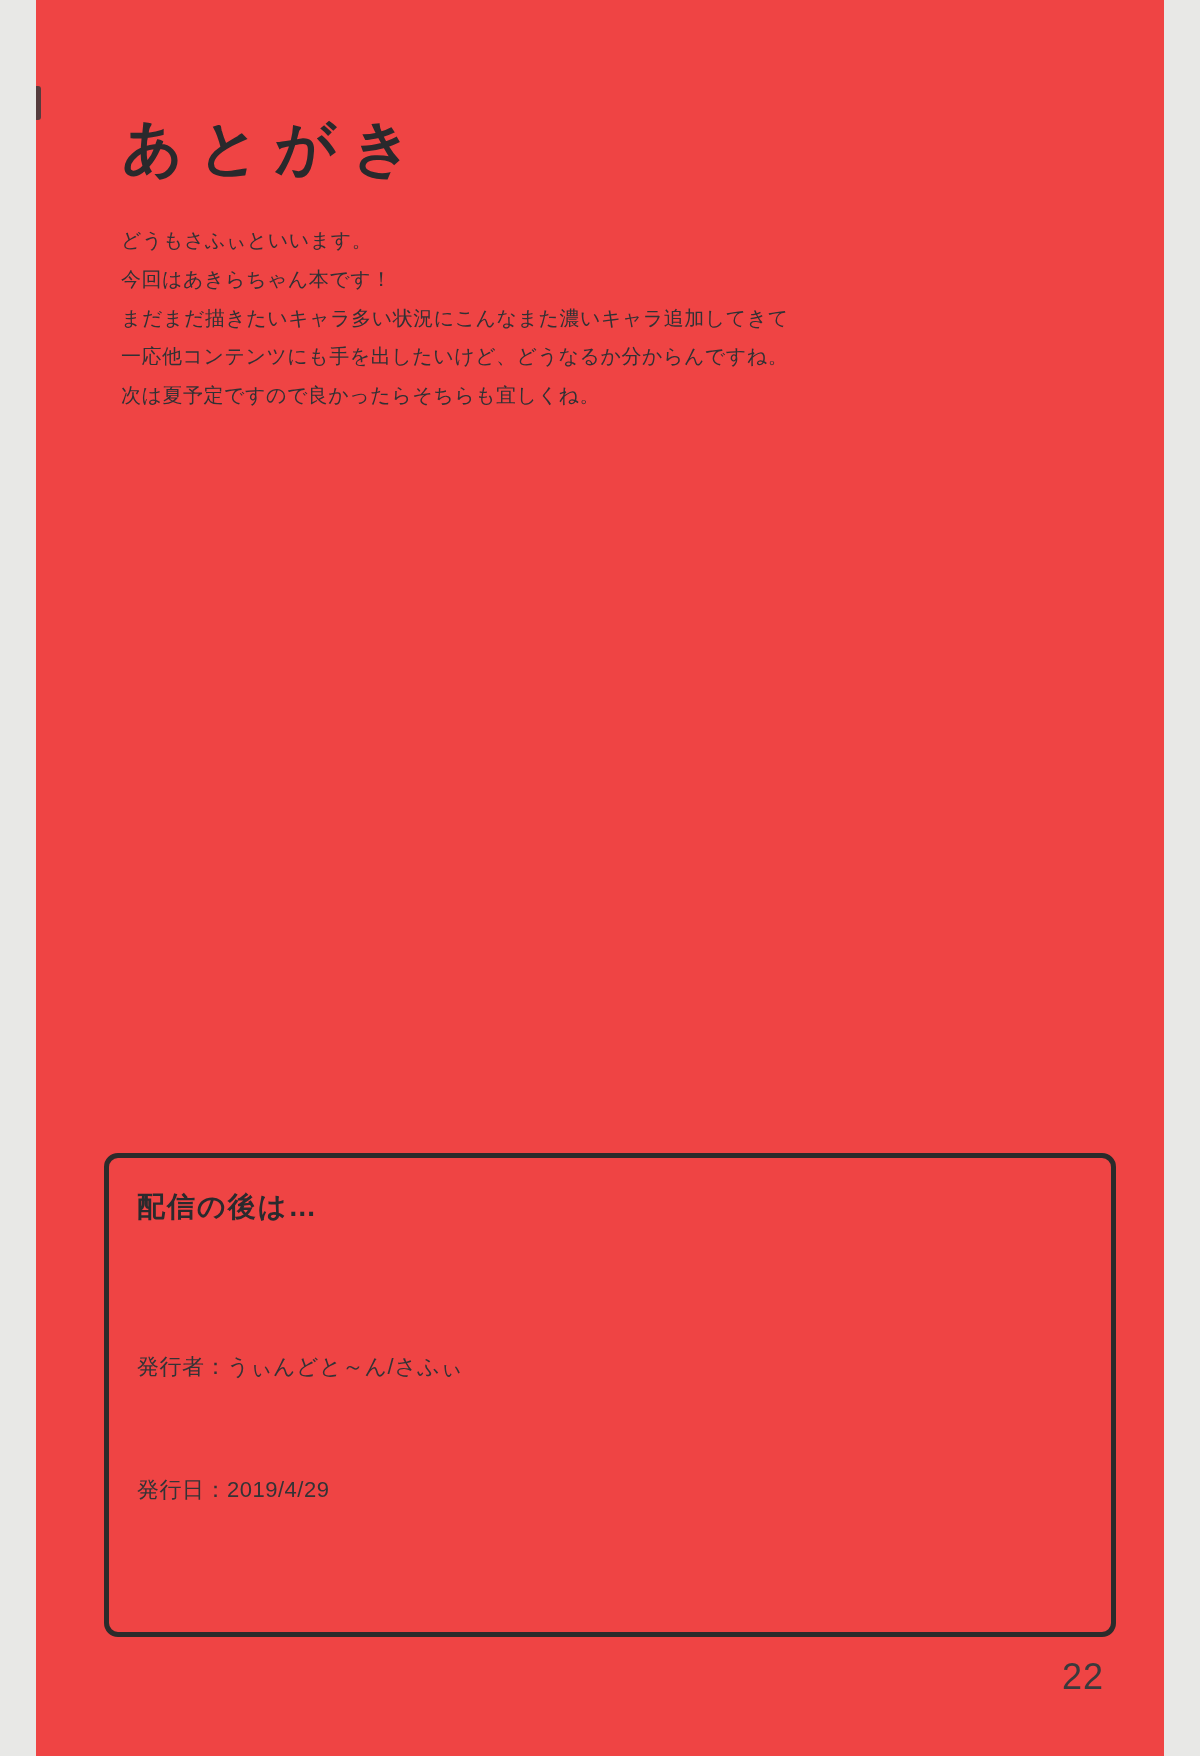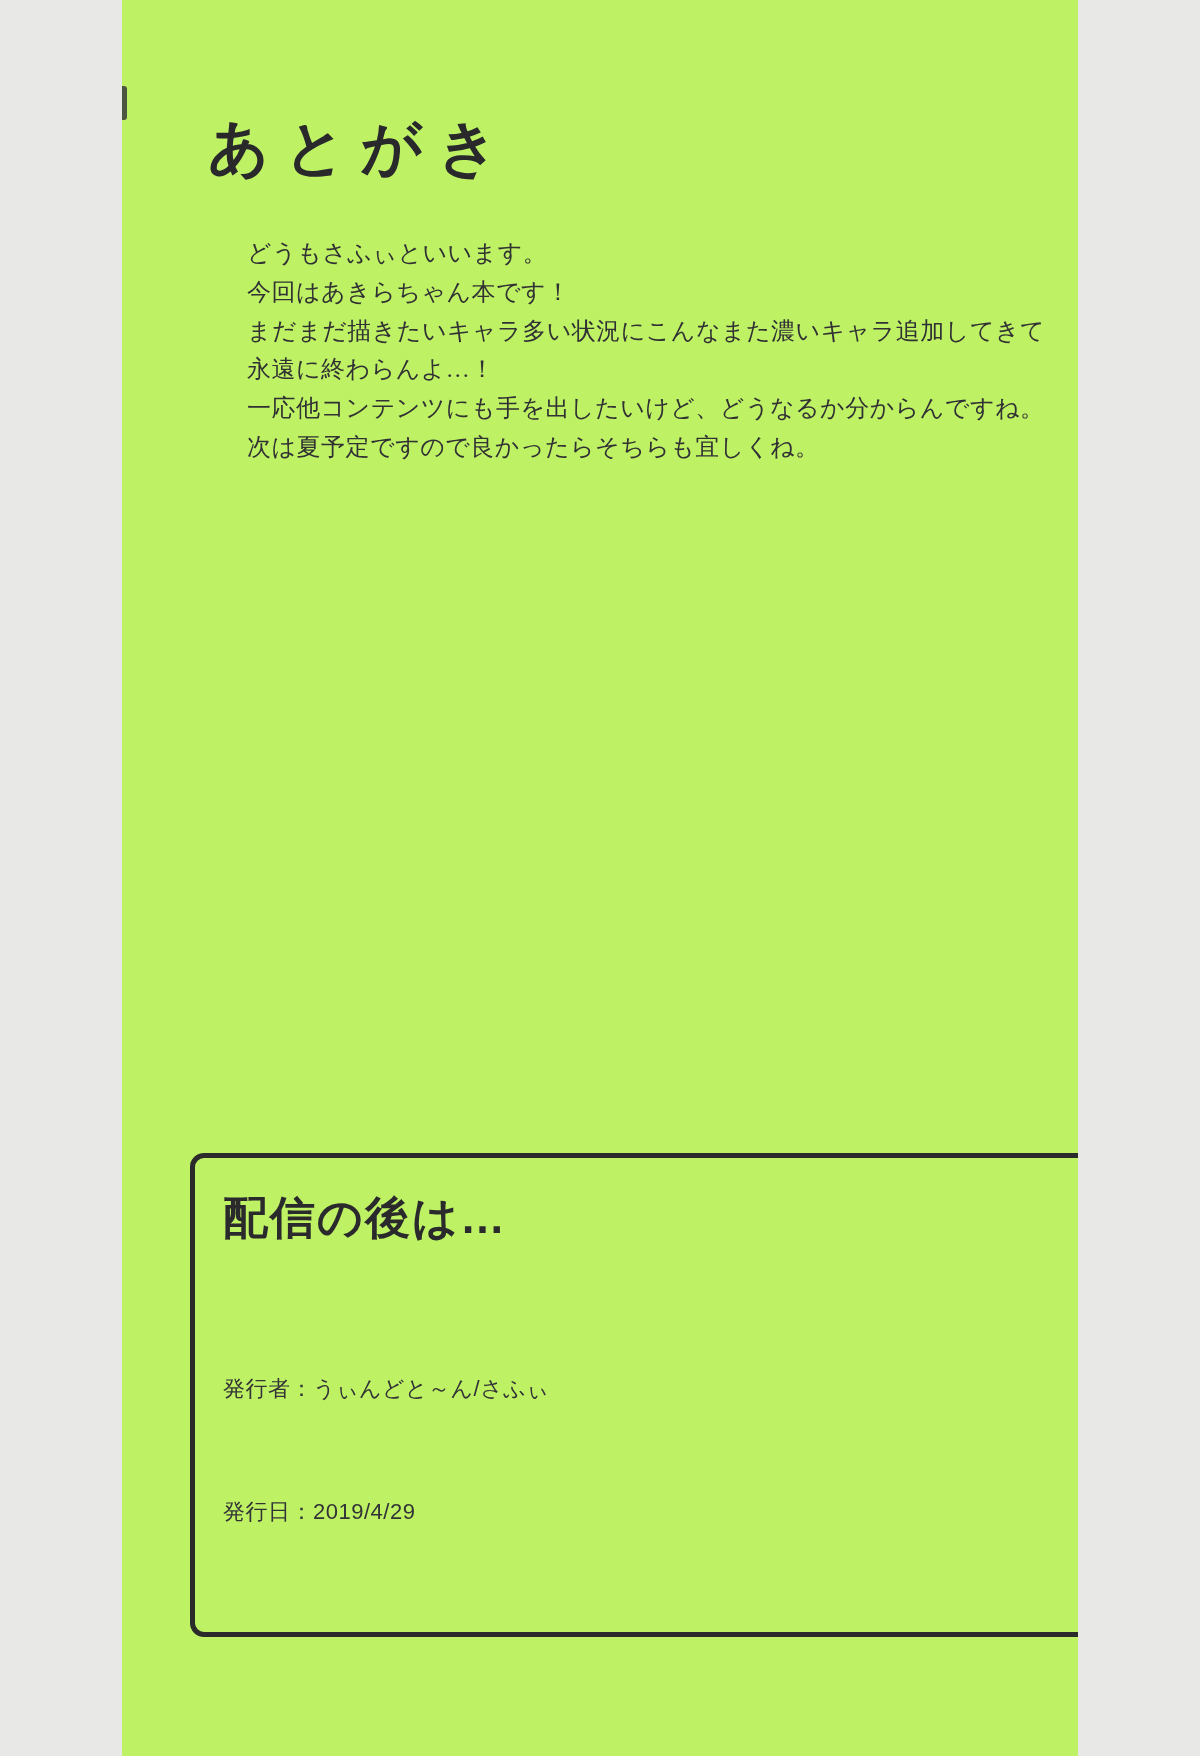--- a/index.html
+++ b/index.html
@@ -2,24 +2,24 @@
 <html><head>
 <meta charset="utf-8">
 <style>
   html, body {
     margin: 0;
     padding: 0;
     background: #e8e8e6;
   }
   .page {
     position: relative;
-    width: 956px;
+    width: 1128px;
     height: 1756px;
     margin: 0 auto;
-    background: #bef264;
+    background: #ef4444;
     overflow: hidden;
     color: #2d2d30;
   }
   
   .edge-artifact {
     position: absolute;
     left: 0;
     top: 86px;
     width: 5px;
     height: 34px;
@@ -34,44 +34,43 @@
     margin: 0;
     font-family: "Liberation Serif", "DejaVu Serif", serif;
     font-size: 60px;
     font-weight: 700;
     letter-spacing: 15px;
     color: #29292c;
   }
   .body-text {
     position: absolute;
     left: 85px;
-    top: 234px;
+    top: 221px;
     width: 1030px;
     font-family: "Liberation Serif", "DejaVu Serif", serif;
-    font-size: 24px;
+    font-size: 20px;
     line-height: 38.8px;
     letter-spacing: 0.5px;
     color: #313134;
-    margin-left: 40px;
   }
   .colophon-box {
     position: absolute;
     left: 68px;
     top: 1153px;
     width: 1012px;
     height: 484px;
     border: 5px solid #2b2b2b;
     border-radius: 14px;
     box-sizing: border-box;
     background: transparent;
   }
   .colophon-title {
     margin: 30px 0 0 28px;
     font-family: "Liberation Sans", "DejaVu Sans", sans-serif;
-    font-size: 45px;
+    font-size: 28px;
     font-weight: 600;
     letter-spacing: 2px;
     color: #2a2a2d;
   }
   .info-lines {
     margin: 38px 0 0 28px;
     font-family: "Liberation Sans", "DejaVu Sans", sans-serif;
     font-size: 22px;
     line-height: 41px;
     letter-spacing: 0.5px;
@@ -94,21 +93,20 @@
 <div class="page">
 
   <div class="edge-artifact"></div>
 
   <h1 class="title">あとがき</h1>
 
   <div class="body-text">
     <div class="line">どうもさふぃといいます。</div>
     <div class="line">今回はあきらちゃん本です！</div>
     <div class="line">まだまだ描きたいキャラ多い状況にこんなまた濃いキャラ追加してきて</div>
-    <div class="line">永遠に終わらんよ…！</div>
     <div class="line">一応他コンテンツにも手を出したいけど、どうなるか分からんですね。</div>
     <div class="line">次は夏予定ですので良かったらそちらも宜しくね。</div>
   </div>
 
   <div class="colophon-box">
     <div class="colophon-title">配信の後は…</div>
     <div class="info-lines">
       <div>発行者：うぃんどと～ん/さふぃ</div>
       <div>発行日：2019/4/29</div>
     </div>

